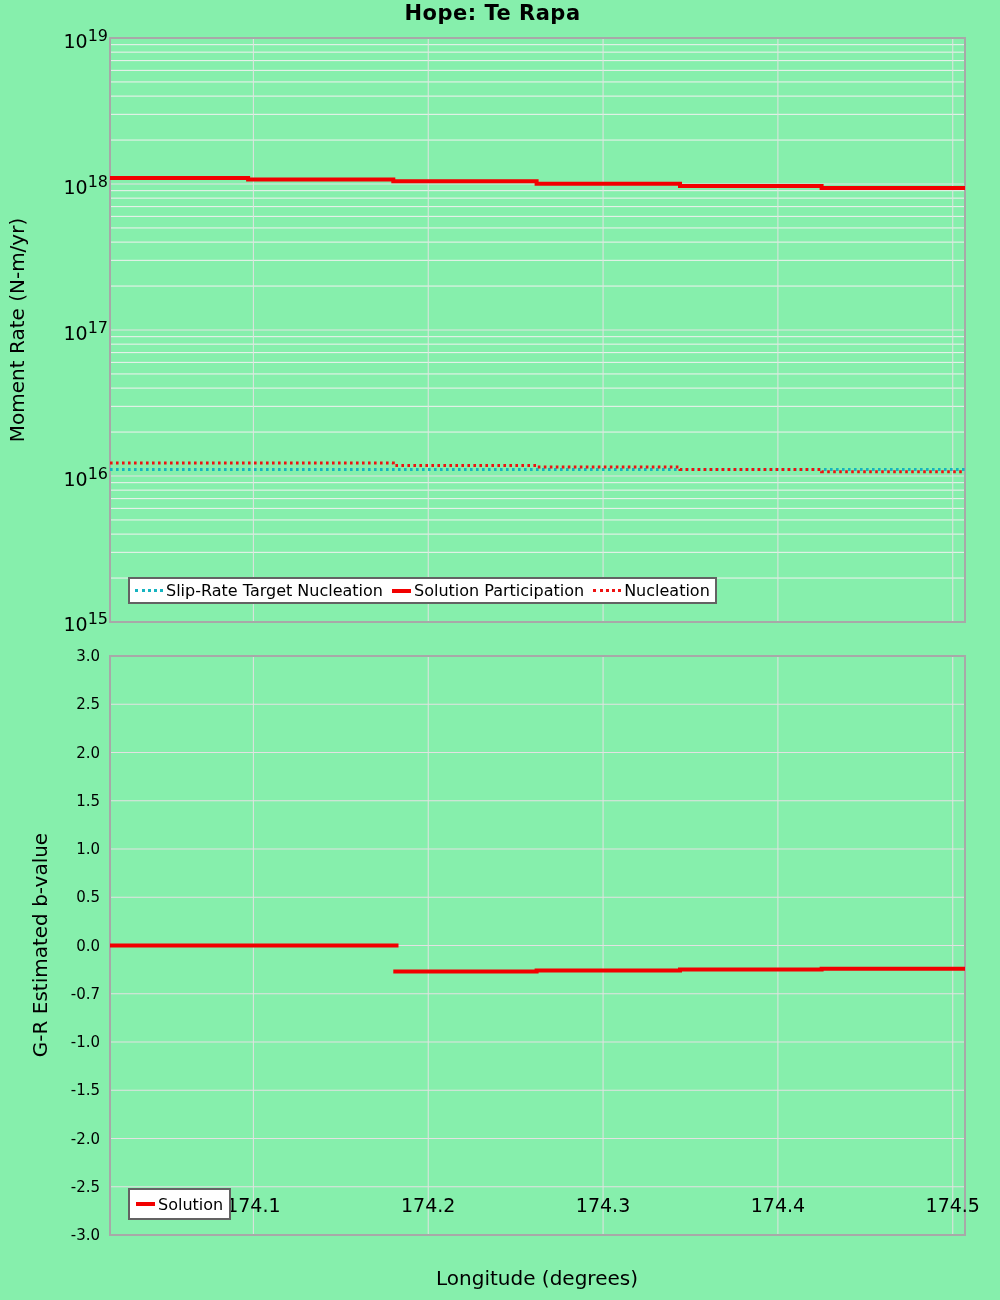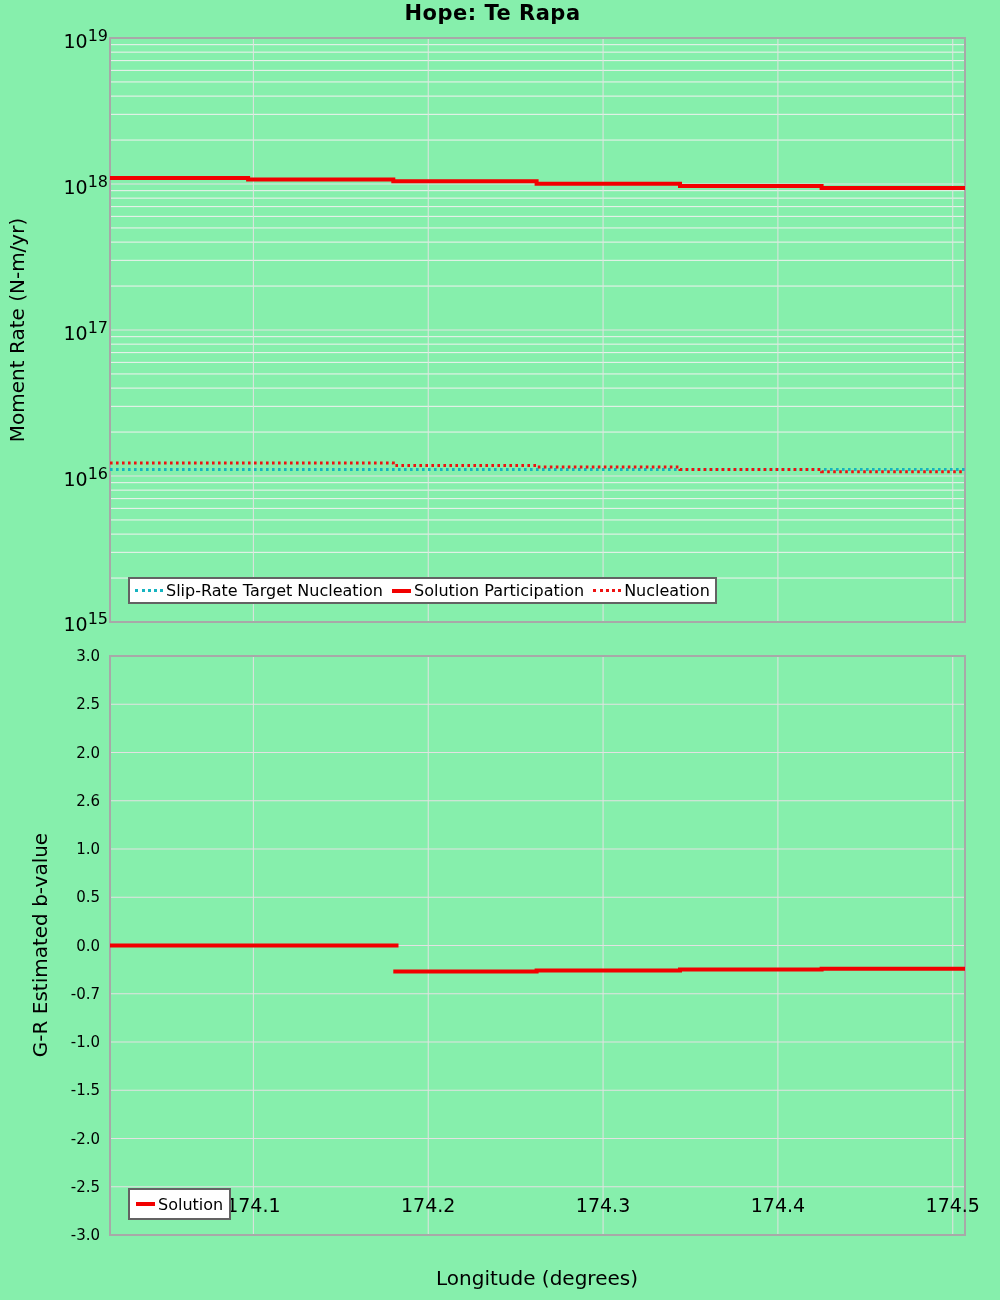--- a/index.html
+++ b/index.html
@@ -111,21 +111,21 @@
 
   <div id="ticks-layer">
       <div class="logtick" style="top: 25px;">10<sup>19</sup></div>
       <div class="logtick" style="top: 171px;">10<sup>18</sup></div>
       <div class="logtick" style="top: 317px;">10<sup>17</sup></div>
       <div class="logtick" style="top: 463px;">10<sup>16</sup></div>
       <div class="logtick" style="top: 608px;">10<sup>15</sup></div>
       <div class="ytick" style="top: 645px;">3.0</div>
       <div class="ytick" style="top: 693.25px;">2.5</div>
       <div class="ytick" style="top: 741.5px;">2.0</div>
-      <div class="ytick" style="top: 789.75px;">2.6</div>
+      <div class="ytick" style="top: 789.75px;">1.5</div>
       <div class="ytick" style="top: 838px;">1.0</div>
       <div class="ytick" style="top: 886.25px;">0.5</div>
       <div class="ytick" style="top: 934.5px;">0.0</div>
       <div class="ytick" style="top: 982.75px;">-0.7</div>
       <div class="ytick" style="top: 1031px;">-1.0</div>
       <div class="ytick" style="top: 1079.25px;">-1.5</div>
       <div class="ytick" style="top: 1127.5px;">-2.0</div>
       <div class="ytick" style="top: 1175.75px;">-2.5</div>
       <div class="ytick" style="top: 1224px;">-3.0</div>
       <div class="xtick" style="left: 253.374px;">174.1</div>

